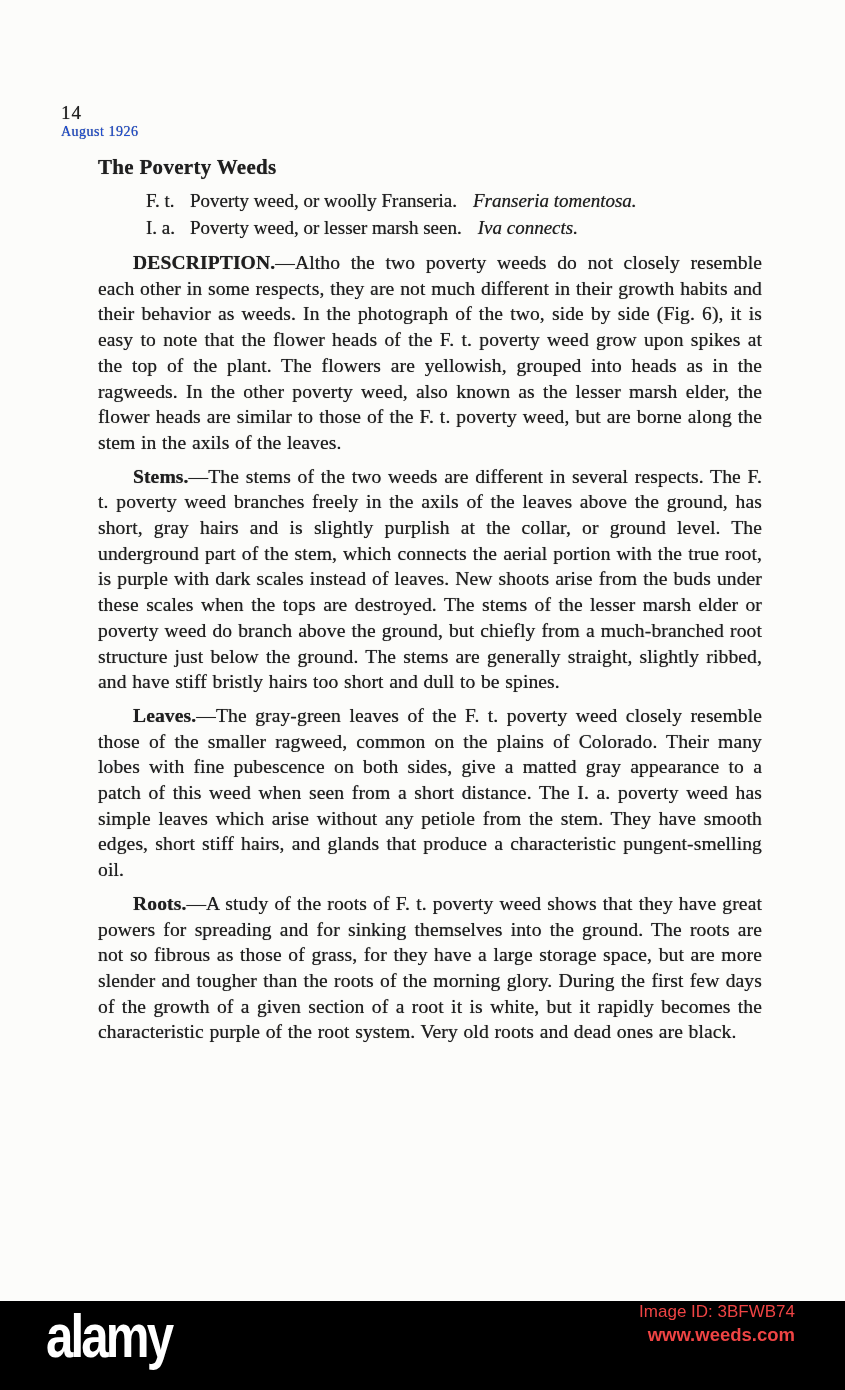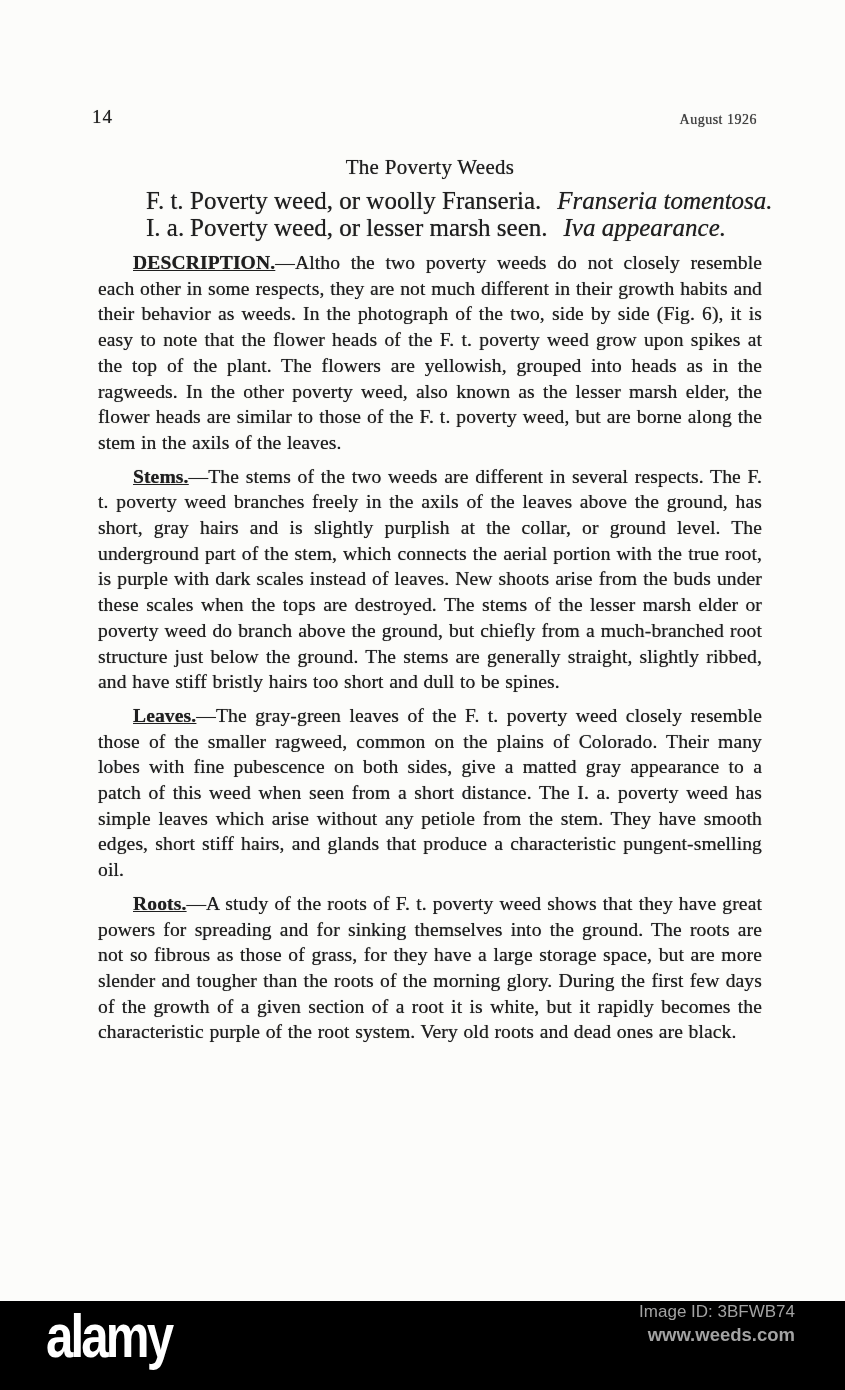--- a/index.html
+++ b/index.html
@@ -13,79 +13,79 @@
     font-family: "Liberation Serif", serif;
     color: #1f1f1f;
   }
   .scan-text {
     text-shadow: 0 0 0.7px rgba(25,25,25,0.75);
   }
 
   
   .running-head {
     position: relative;
-    padding: 102px 88px 0 92px;
+    padding: 102px 88px 0 61px;
     display: flex;
     justify-content: space-between;
-    align-items: flex-end;
+    align-items: flex-start;
     height: 26px;
+    flex-direction: column;
   }
   .page-number {
     font-size: 19px;
     letter-spacing: 1px;
   }
   .running-title {
     position: absolute;
     left: 50%;
     top: 102px;
     transform: translateX(-48%);
     font-variant: small-caps;
     font-size: 19px;
     letter-spacing: 2.5px;
     white-space: nowrap;
   }
   .issue-date {
     font-size: 14px;
-    color: #404040;
+    color: #1d4ed8;
     letter-spacing: 0.5px;
   }
 
   
   .article {
     margin-left: 98px;
     width: 664px;
   }
   .article-title {
     margin: 27px 0 7px 0;
-    text-align: center;
     font-size: 21px;
-    font-weight: normal;
+    font-weight: bold;
     letter-spacing: 0.3px;
   }
   .species-list { margin: 0 0 9px 0; }
   .species-row {
     margin-left: 48px;
-    font-size: 25px;
+    font-size: 19px;
     line-height: 27px;
     white-space: nowrap;
   }
   .species-abbr { display: inline-block; min-width: 44px; }
   .species-common { margin-right: 16px; }
   .species-latin { font-style: italic; }
 
   .body-para {
     margin: 0 0 8px 0;
     font-size: 19.6px;
     line-height: 25.7px;
     text-align: justify;
     text-indent: 35px;
     letter-spacing: 0.1px;
     word-spacing: 0.6px;
   }
-  .section-lead { font-weight: bold; text-decoration: underline; }
+  .section-lead { font-weight: bold; }
 
   
   .alamy-bar {
     position: absolute;
     left: 0;
     bottom: 0;
     width: 845px;
     height: 89px;
     background: #000;
     display: flex;
@@ -100,21 +100,21 @@
     font-weight: bold;
     font-size: 60px;
     line-height: 60px;
     letter-spacing: -3.5px;
     transform: scaleX(0.82) scaleY(1.02);
     transform-origin: left center;
   }
   .alamy-meta {
     margin-right: 50px;
     text-align: right;
-    color: #a3a3a3;
+    color: #ef4444;
   }
   .alamy-image-id {
     display: block;
     font-size: 17px;
     line-height: 22px;
     font-weight: normal;
   }
   .alamy-url {
     display: block;
     font-size: 18.5px;
@@ -134,21 +134,21 @@
 
   <div class="article scan-text">
 
     <div class="article-title">The Poverty Weeds</div>
 
     <div class="species-list">
       <div class="species-row">
         <span class="species-abbr">F. t.</span><span class="species-common">Poverty weed, or woolly Franseria.</span><span class="species-latin">Franseria tomentosa.</span>
       </div>
       <div class="species-row">
-        <span class="species-abbr">I. a.</span><span class="species-common">Poverty weed, or lesser marsh seen.</span><span class="species-latin">Iva appearance.</span>
+        <span class="species-abbr">I. a.</span><span class="species-common">Poverty weed, or lesser marsh seen.</span><span class="species-latin">Iva connects.</span>
       </div>
     </div>
 
     <p class="body-para"><span class="section-lead">DESCRIPTION.</span><span>—Altho the two poverty weeds do not closely resemble each other in some respects, they are not much different in their growth habits and their behavior as weeds. In the photograph of the two, side by side (Fig. 6), it is easy to note that the flower heads of the F. t. poverty weed grow upon spikes at the top of the plant. The flowers are yellowish, grouped into heads as in the ragweeds. In the other poverty weed, also known as the lesser marsh elder, the flower heads are similar to those of the F. t. poverty weed, but are borne along the stem in the axils of the leaves.</span></p>
 
     <p class="body-para"><span class="section-lead">Stems.</span><span>—The stems of the two weeds are different in several respects. The F. t. poverty weed branches freely in the axils of the leaves above the ground, has short, gray hairs and is slightly purplish at the collar, or ground level. The underground part of the stem, which connects the aerial portion with the true root, is purple with dark scales instead of leaves. New shoots arise from the buds under these scales when the tops are destroyed. The stems of the lesser marsh elder or poverty weed do branch above the ground, but chiefly from a much-branched root structure just below the ground. The stems are generally straight, slightly ribbed, and have stiff bristly hairs too short and dull to be spines.</span></p>
 
     <p class="body-para"><span class="section-lead">Leaves.</span><span>—The gray-green leaves of the F. t. poverty weed closely resemble those of the smaller ragweed, common on the plains of Colorado. Their many lobes with fine pubescence on both sides, give a matted gray appearance to a patch of this weed when seen from a short distance. The I. a. poverty weed has simple leaves which arise without any petiole from the stem. They have smooth edges, short stiff hairs, and glands that produce a characteristic pungent-smelling oil.</span></p>
 
     <p class="body-para"><span class="section-lead">Roots.</span><span>—A study of the roots of F. t. poverty weed shows that they have great powers for spreading and for sinking themselves into the ground. The roots are not so fibrous as those of grass, for they have a large storage space, but are more slender and tougher than the roots of the morning glory. During the first few days of the growth of a given section of a root it is white, but it rapidly becomes the characteristic purple of the root system. Very old roots and dead ones are black.</span></p>

